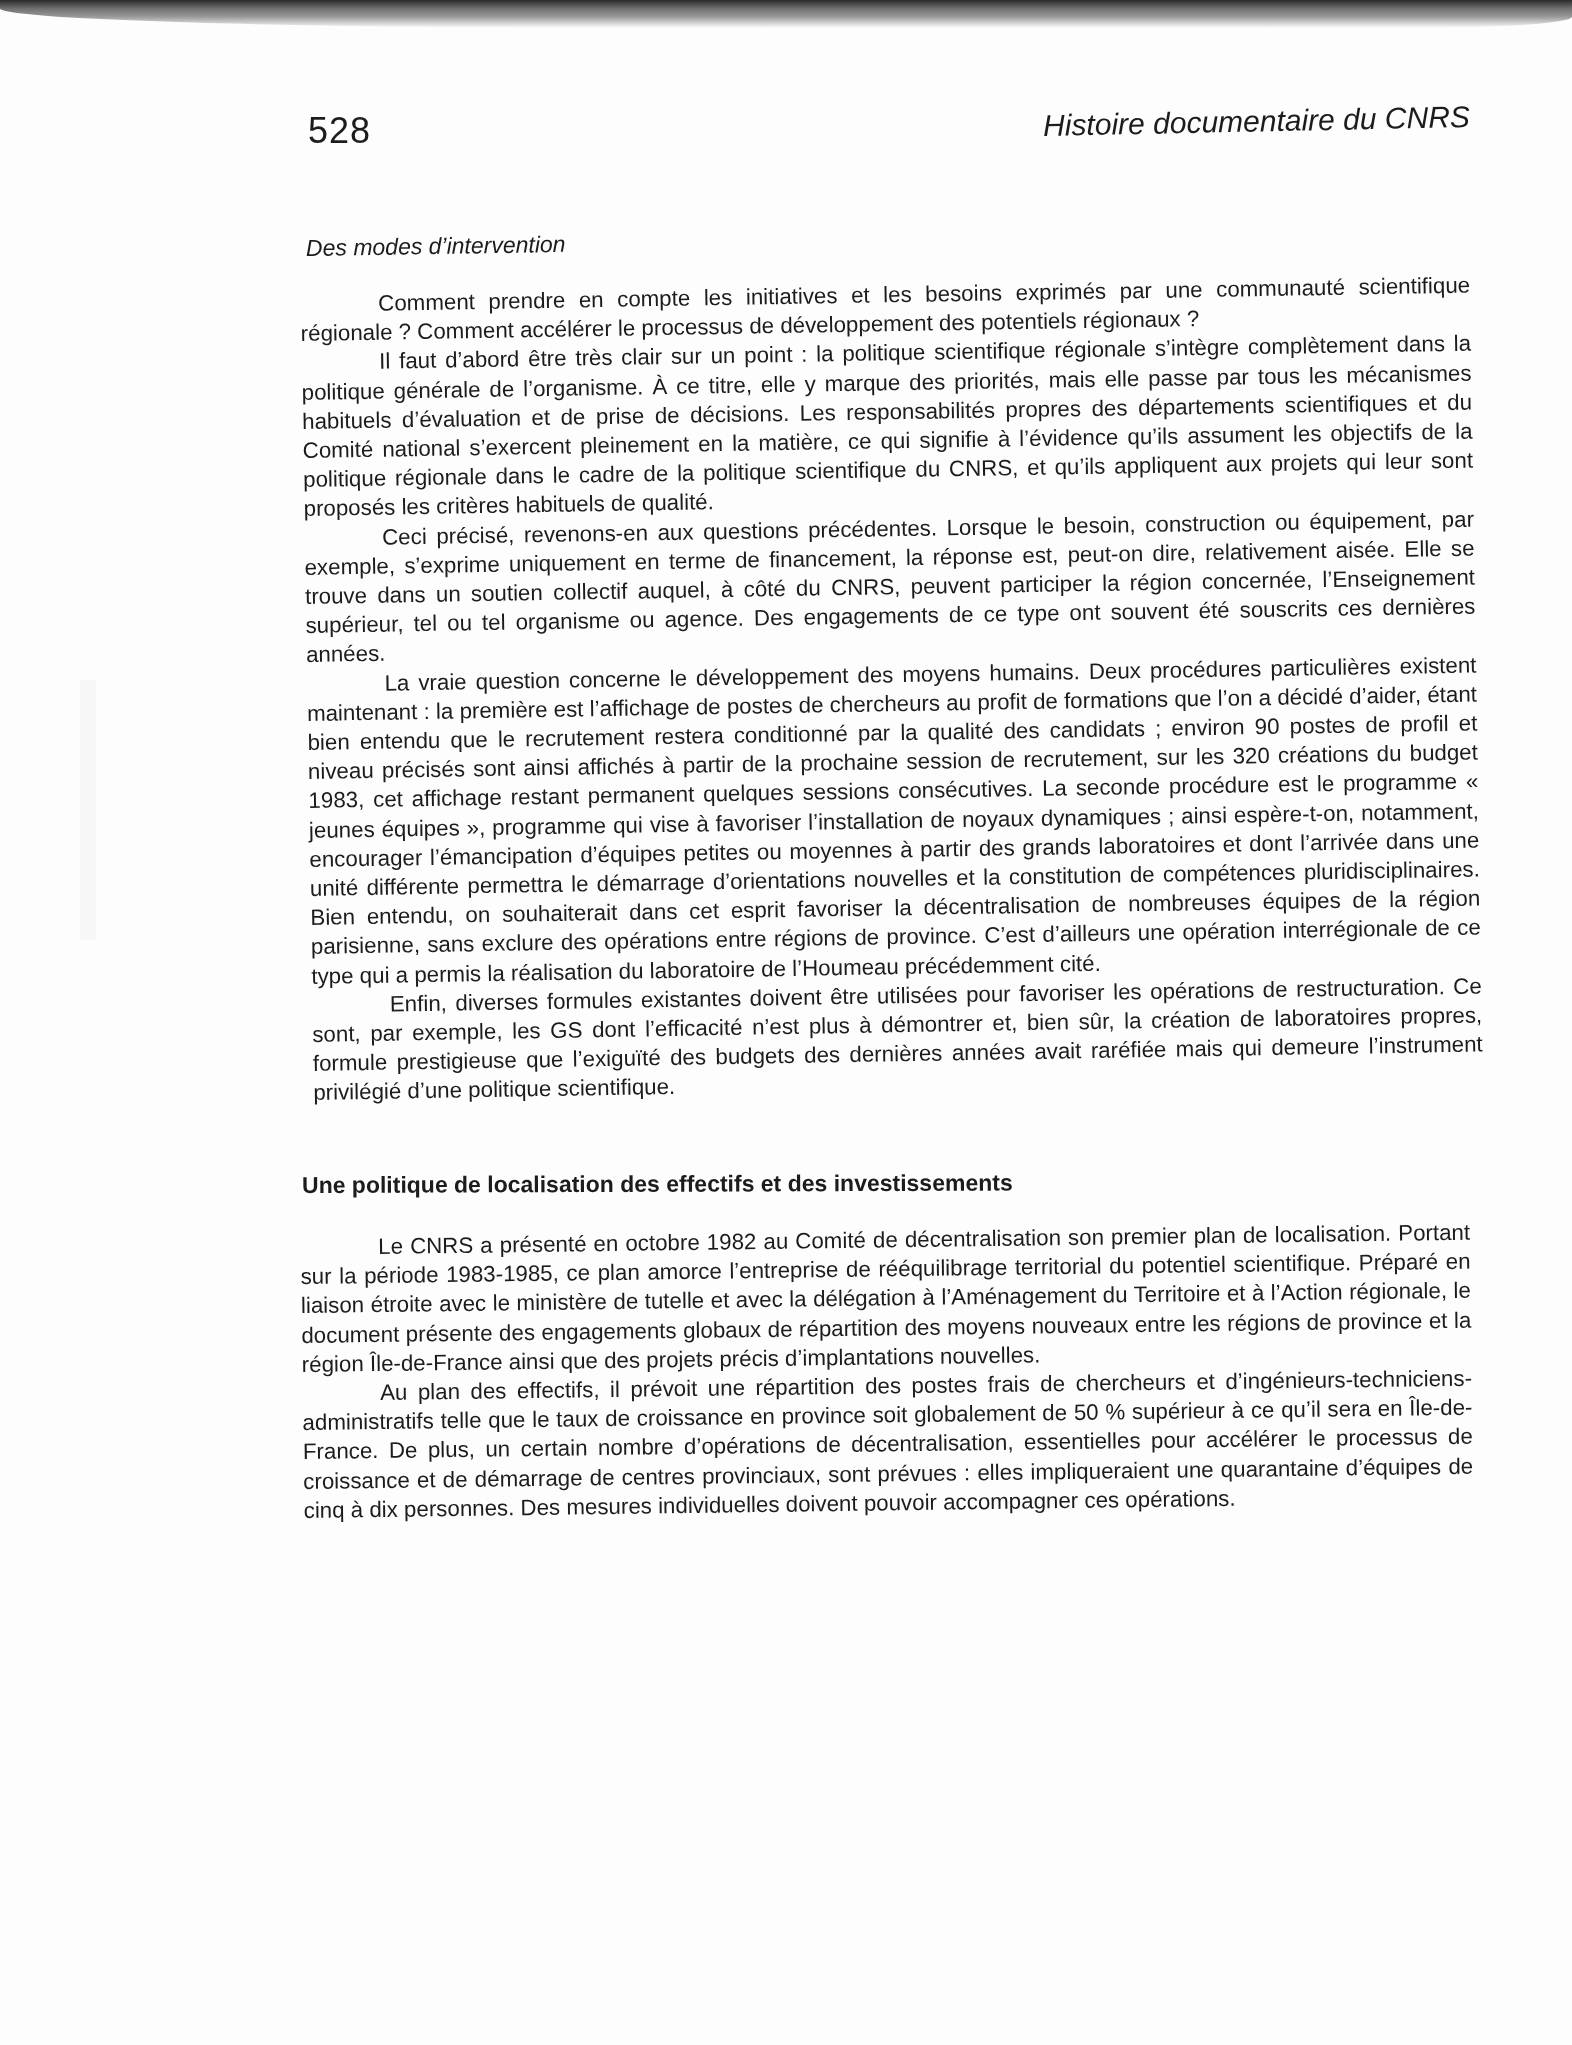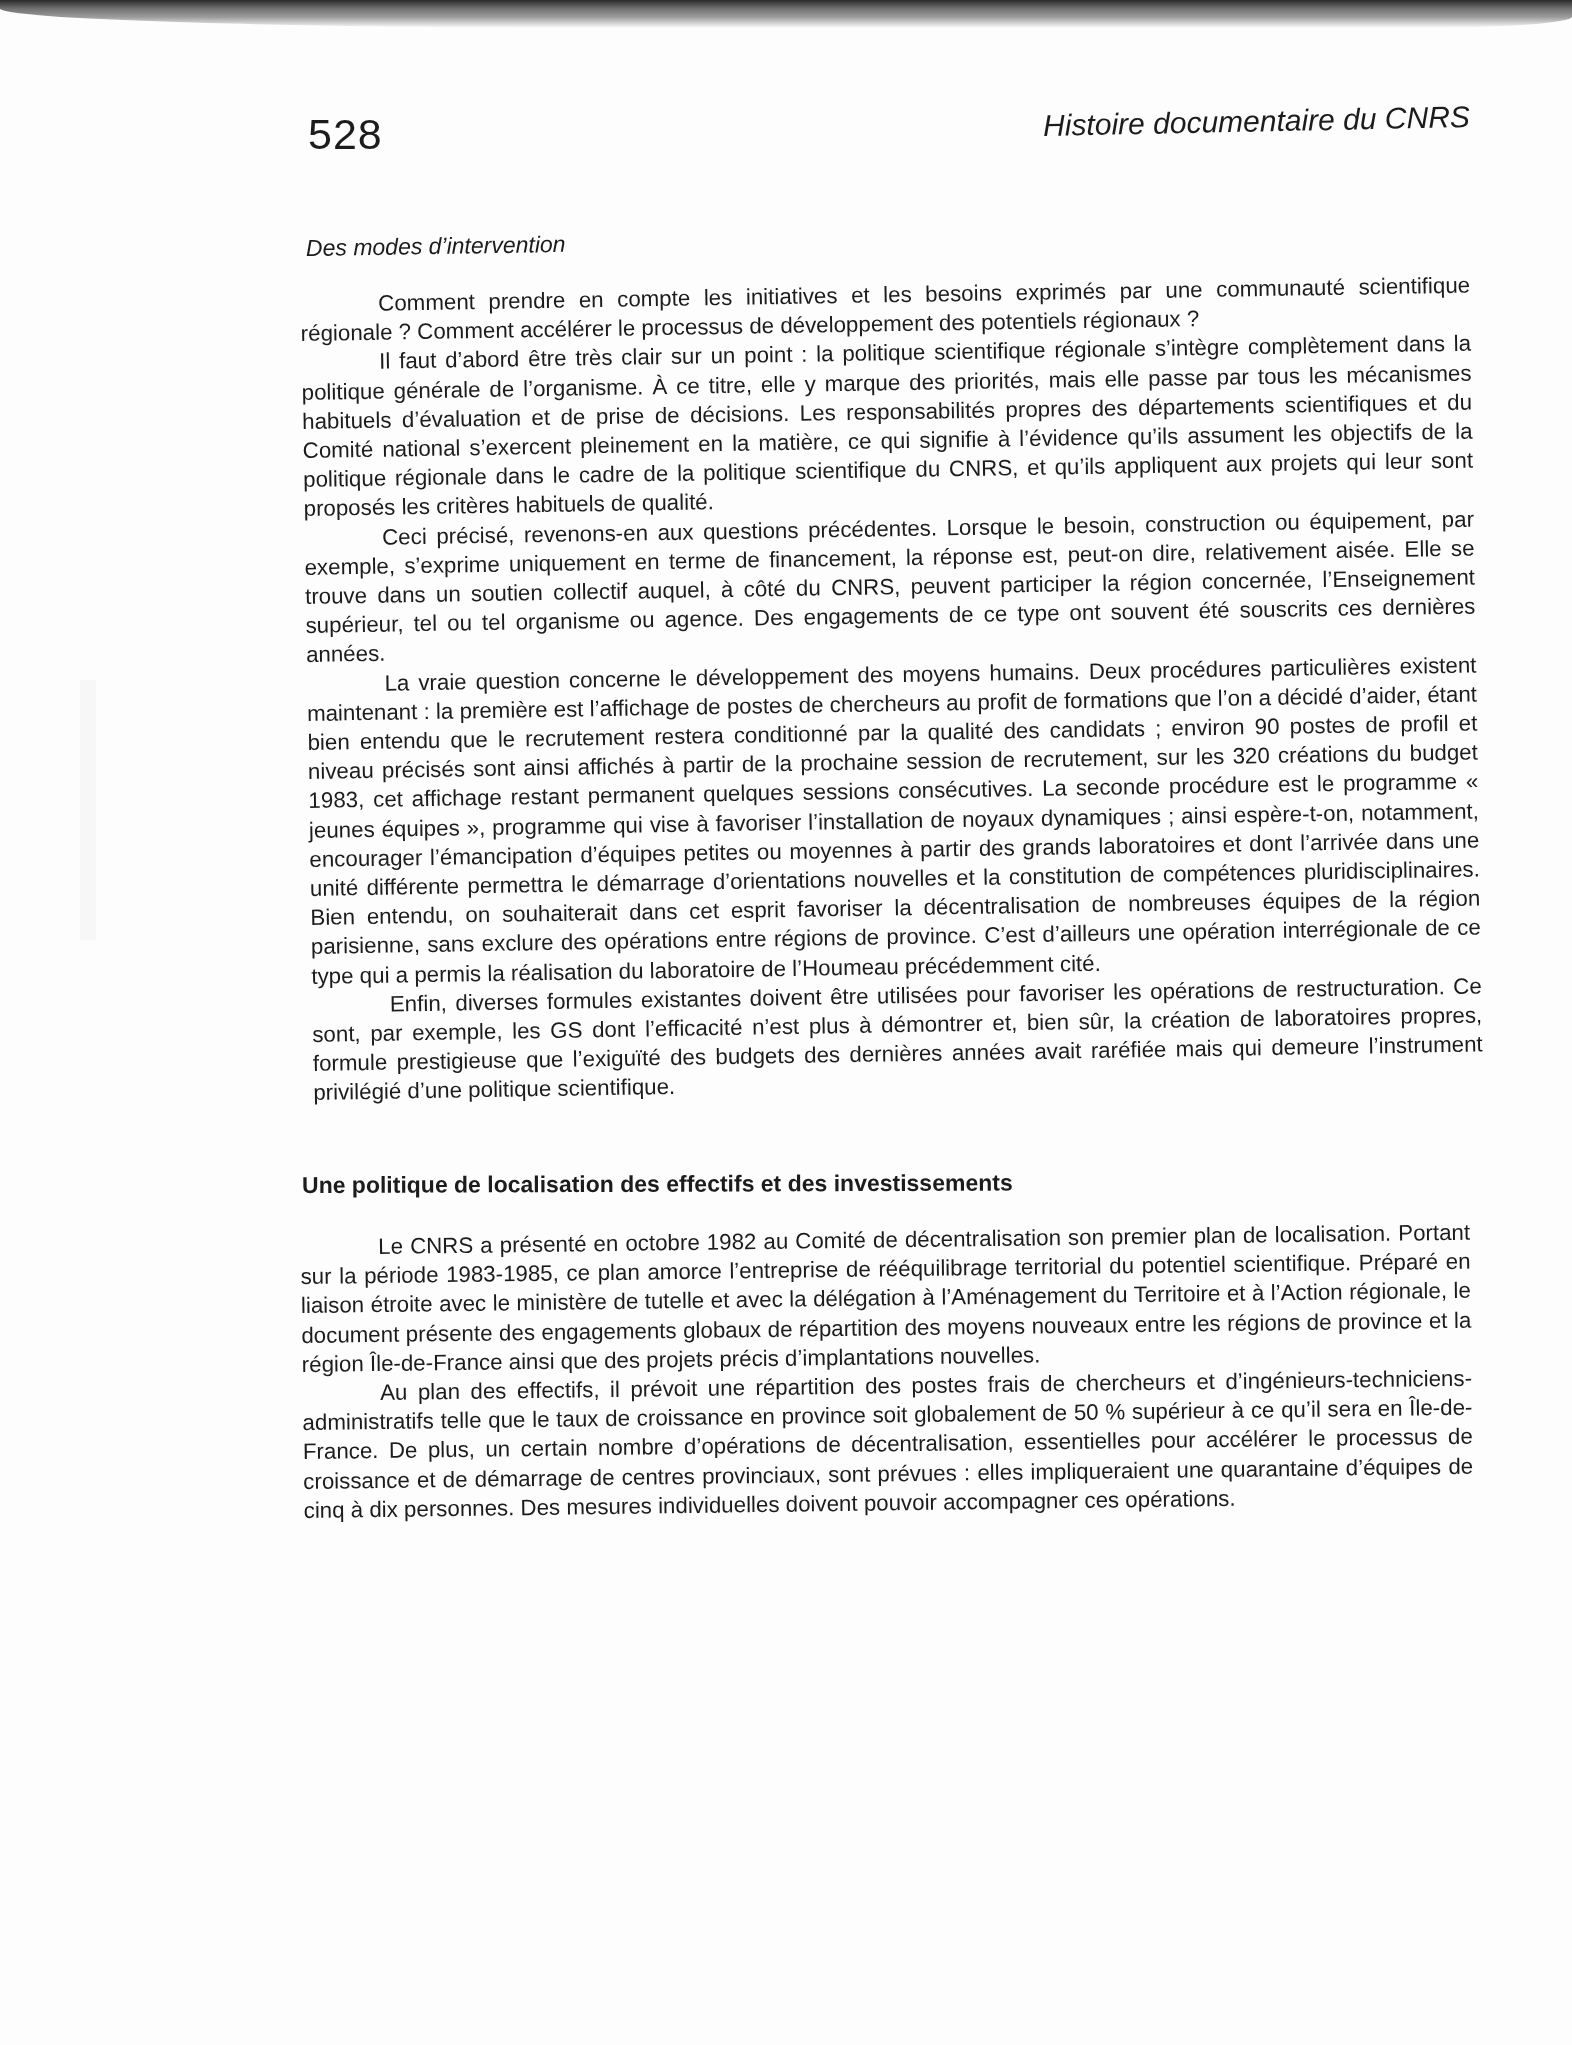--- a/index.html
+++ b/index.html
@@ -38,21 +38,21 @@
     width: 1170px;
   }
   .running-head {
     position: relative;
     height: 60px;
   }
   .page-number {
     position: absolute;
     left: 8px;
     top: 10px;
-    font-size: 43px;
+    font-size: 36px;
     letter-spacing: 1px;
   }
   .running-title {
     position: absolute;
     right: 0;
     top: 0px;
     font-size: 30px;
     font-style: italic;
     transform: rotate(-1.2deg);
     transform-origin: right center;

